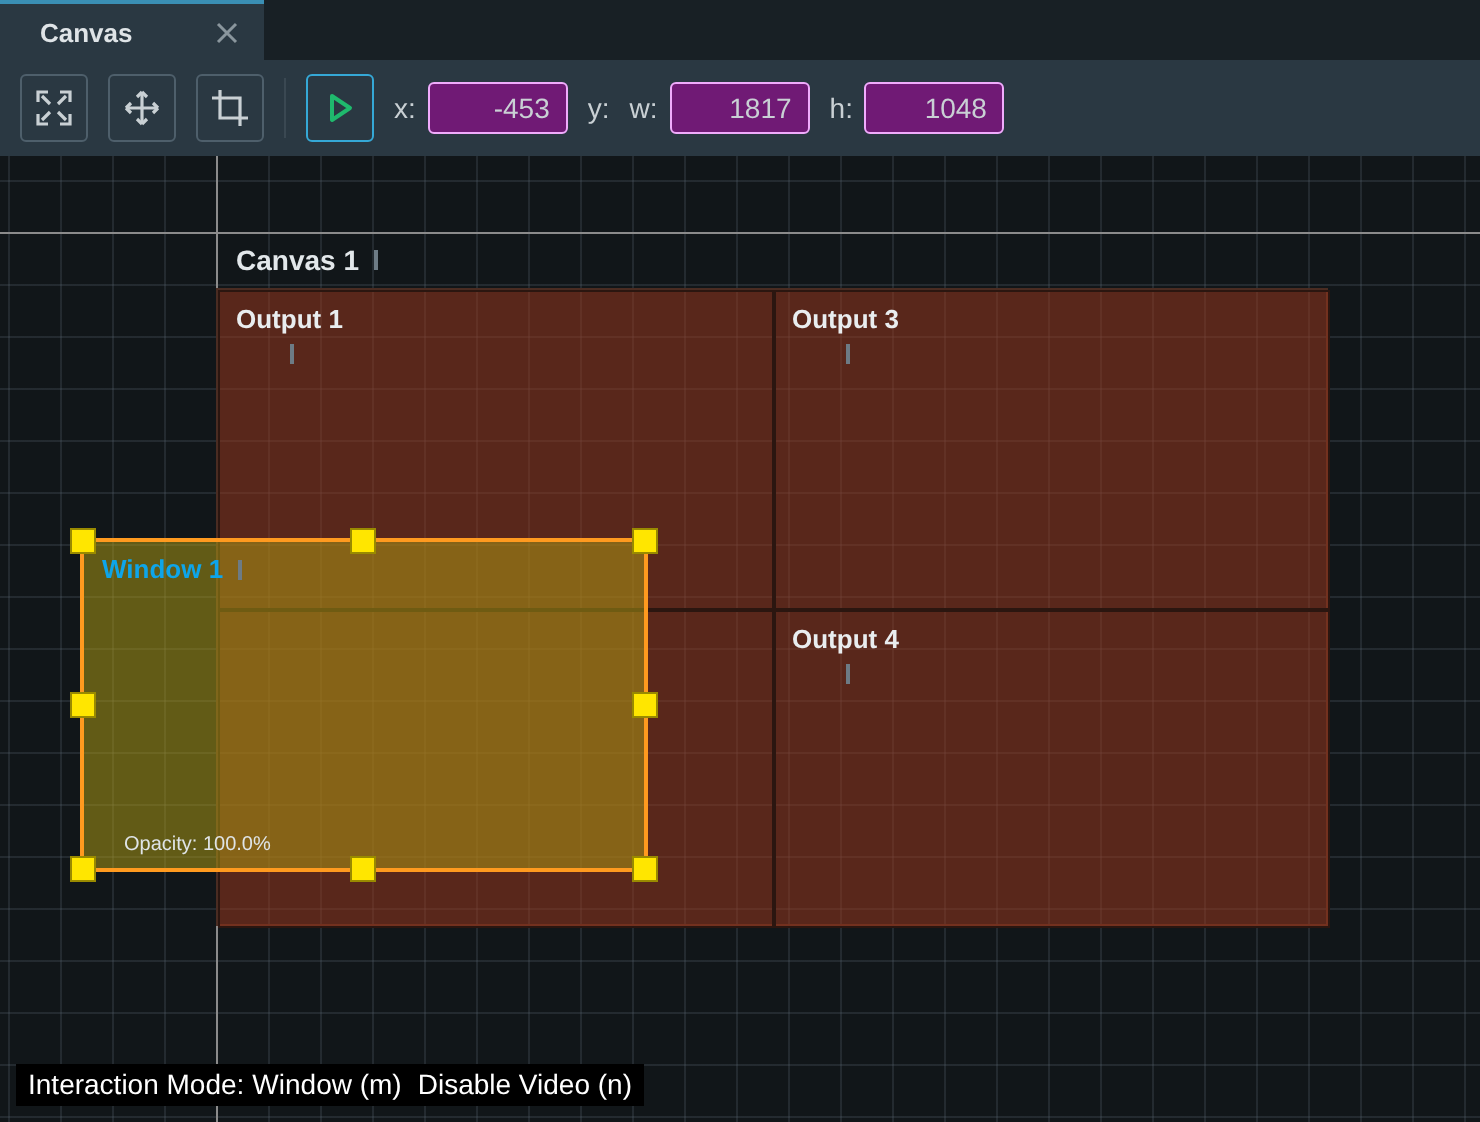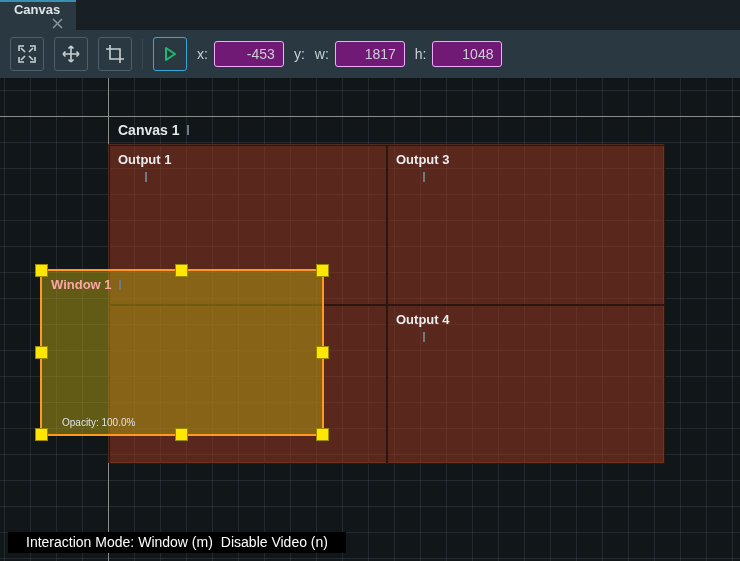--- a/index.html
+++ b/index.html
@@ -17,26 +17,25 @@
   }
   
   .tab-header {
     display: flex; align-items: center;
     height: 30px;
     background: #182025;
   }
   .tab {
     display: flex; align-items: center;
     height: 100%;
-    padding: 0 12px 0 10px;
+    padding: 0 12px 0 20px;
     background: #2a3842;
     border-top: 2px solid #3a8fb4;
     font-size: 13px; font-weight: 600;
     color: #dfe4e7;
-    flex-direction: column;
   }
   .tab-close {
     margin-left: 40px;
     width: 14px; height: 14px;
     display: flex; align-items: center; justify-content: center;
     color: #8a969d; font-size: 14px; line-height: 1;
     cursor: pointer;
   }
 
   
@@ -128,41 +127,41 @@
   .selwin {
     position:absolute;
     left:40px; top:191px;
     width:284px; height:167px;
     background: rgba(180,160,20,0.5);
     border: 2px solid #ff9a1f;
     cursor: move;
   }
   .selwin .win-label {
     position:absolute; top:6px; left:9px;
-    font-size:13px; font-weight:600; color:#fca5a5;
+    font-size:13px; font-weight:600; color:#0ea5e9;
     display:flex; align-items:center; gap:5px;
   }
   .selwin .opacity-label {
     position:absolute; bottom:6px; left:20px;
     font-size:10px; color:#dfe4e7;
   }
   .handle {
     position:absolute; width:13px; height:13px;
     background:#ffe600; border:1px solid rgba(0,0,0,.4);
     cursor: pointer;
   }
   .h-tl{left:-7px;top:-7px;} .h-tm{left:50%;top:-7px;margin-left:-7px;} .h-tr{right:-7px;top:-7px;}
   .h-ml{left:-7px;top:50%;margin-top:-7px;} .h-mr{right:-7px;top:50%;margin-top:-7px;}
   .h-bl{left:-7px;bottom:-7px;} .h-bm{left:50%;bottom:-7px;margin-left:-7px;} .h-br{right:-7px;bottom:-7px;}
 
   
   .statusbar {
     position:absolute; left:8px; bottom:8px;
     background:#000; color:#fff;
-    font-size:14px; padding:2px 18px 3px;
+    font-size:14px; padding:2px 6px 3px;
     display:flex; align-items:center; gap:4px;
   }
 </style>
 </head>
 <body>
 
 <div class="panel">
 
   <div class="tab-header">
     <div class="tab">

